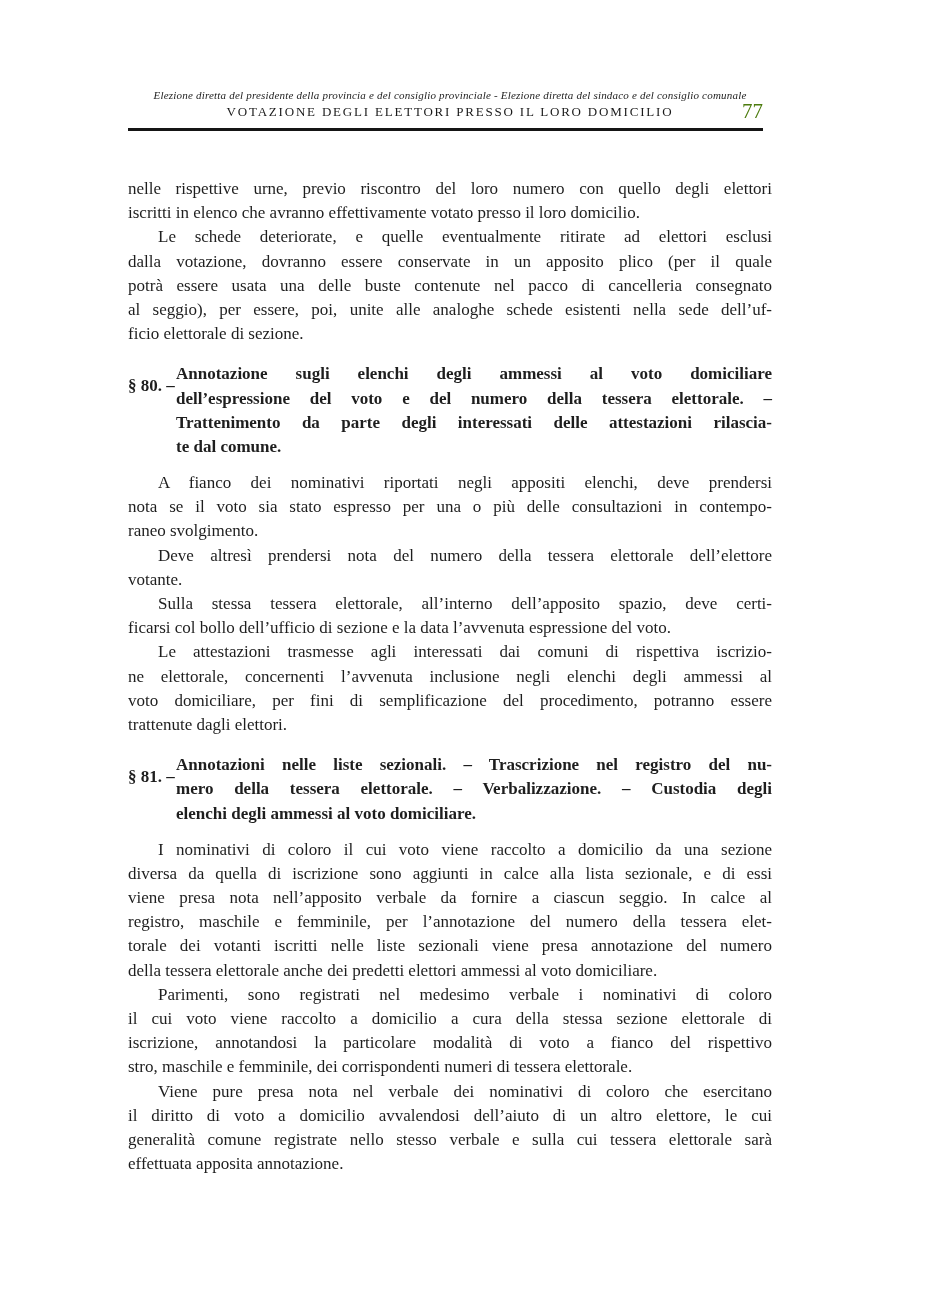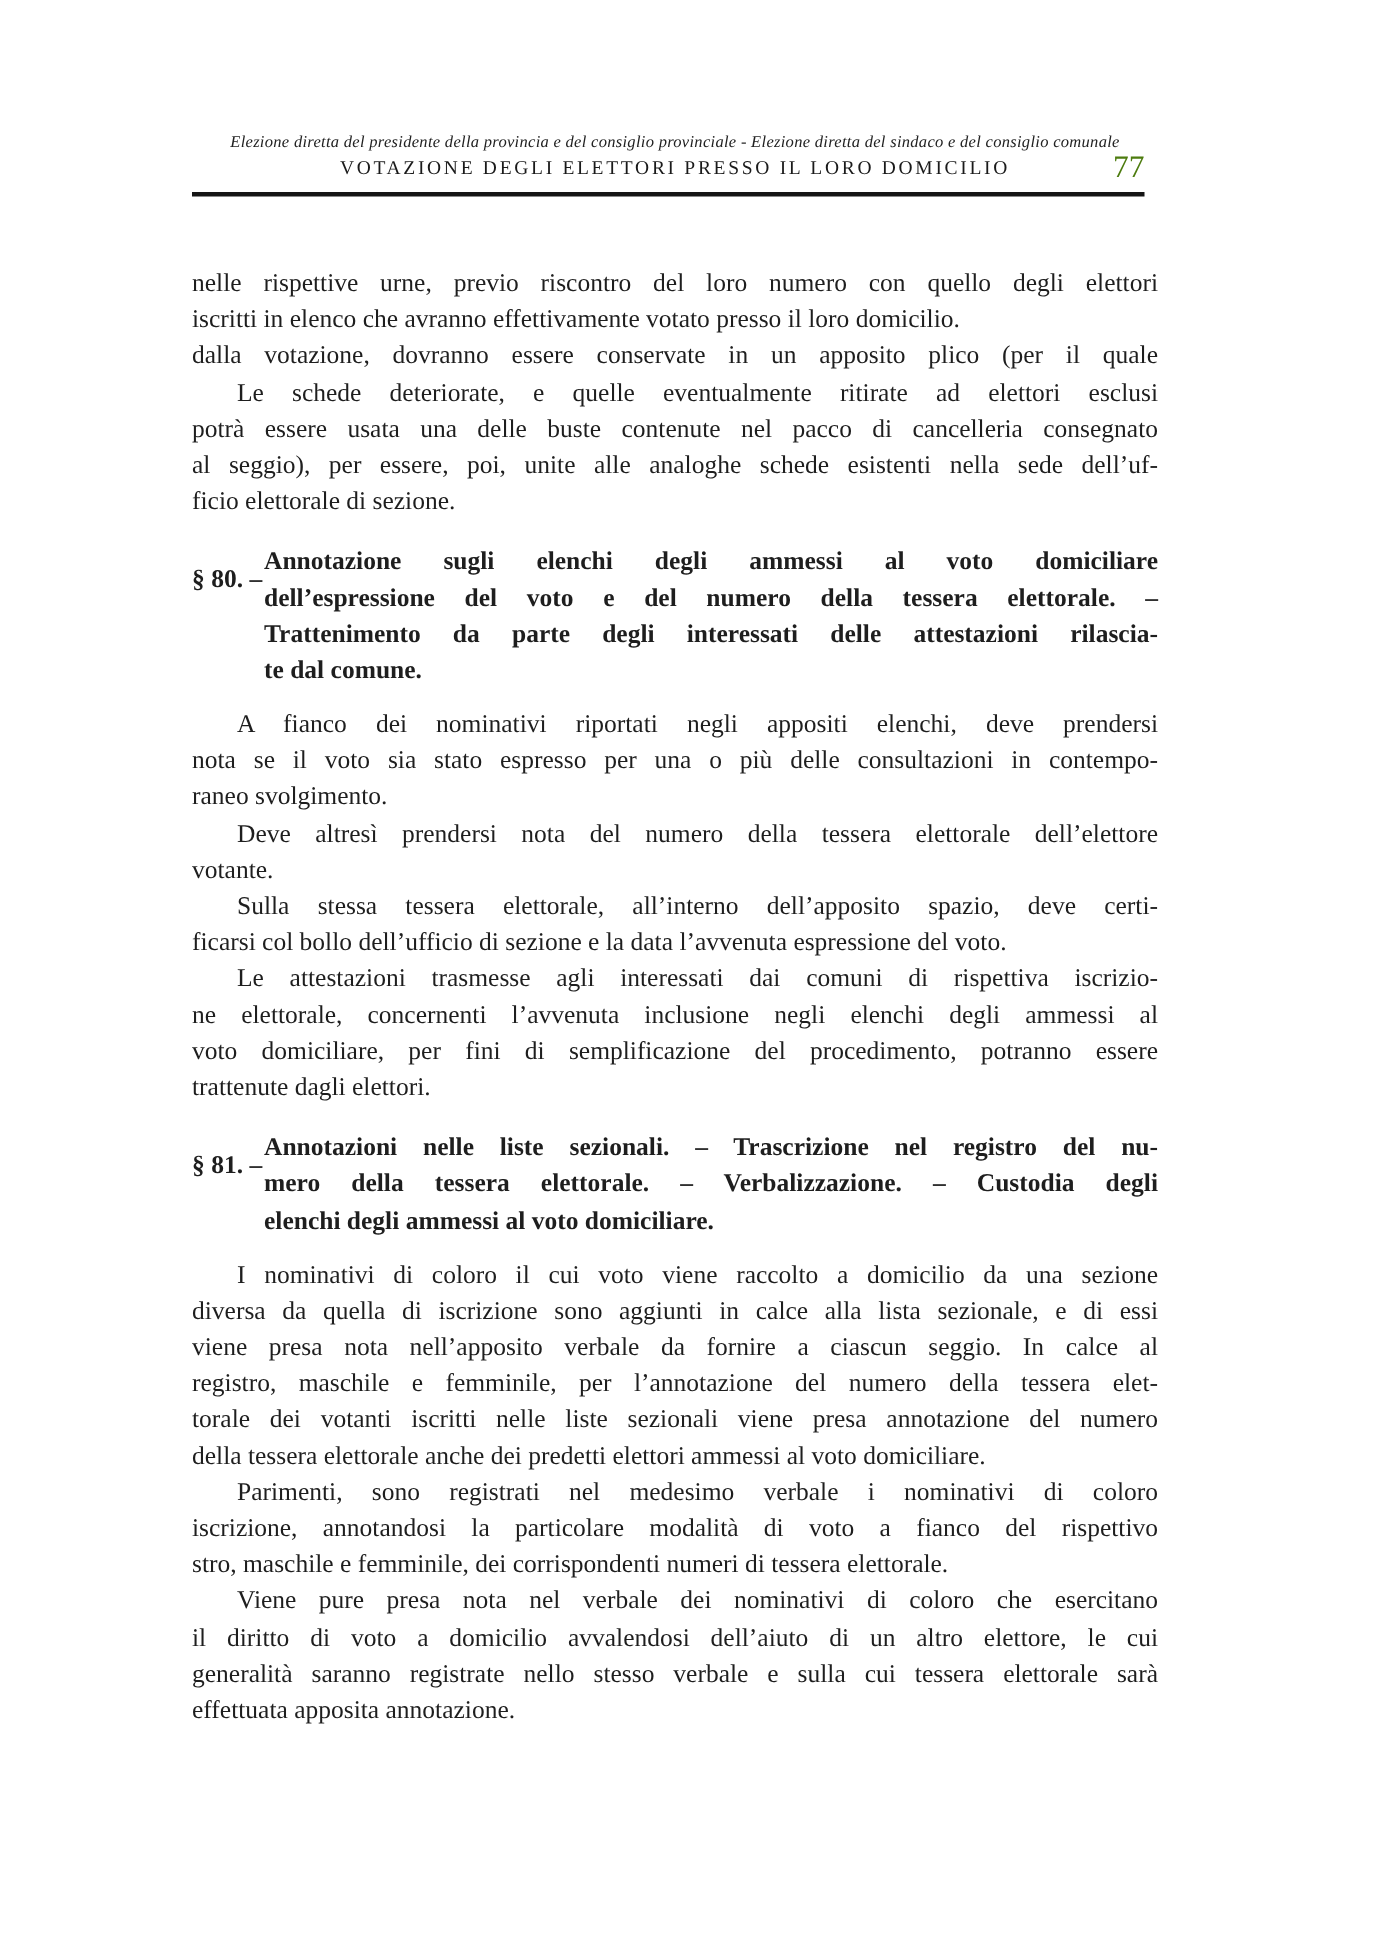--- a/index.html
+++ b/index.html
@@ -88,22 +88,22 @@
       <div class="section-title">VOTAZIONE DEGLI ELETTORI PRESSO IL LORO DOMICILIO</div>
       <div class="page-number">77</div>
       <div class="header-rule"></div>
     </header>
     <main class="content">
         <div class="paragraph">
           <div class="line">nelle rispettive urne, previo riscontro del loro numero con quello degli elettori</div>
           <div class="line last">iscritti in elenco che avranno effettivamente votato presso il loro domicilio.</div>
         </div>
         <div class="paragraph">
+          <div class="line indent">Le schede deteriorate, e quelle eventualmente ritirate ad elettori esclusi</div>
           <div class="line">dalla votazione, dovranno essere conservate in un apposito plico (per il quale</div>
-          <div class="line indent">Le schede deteriorate, e quelle eventualmente ritirate ad elettori esclusi</div>
           <div class="line">potrà essere usata una delle buste contenute nel pacco di cancelleria consegnato</div>
           <div class="line">al seggio), per essere, poi, unite alle analoghe schede esistenti nella sede dell’uf-</div>
           <div class="line last">ficio elettorale di sezione.</div>
         </div>
         <div class="heading">
           <span class="marker">§ 80. –</span>
           <div class="line">Annotazione sugli elenchi degli ammessi al voto domiciliare</div>
           <div class="line">dell’espressione del voto e del numero della tessera elettorale. –</div>
           <div class="line">Trattenimento da parte degli interessati delle attestazioni rilascia-</div>
           <div class="line last">te dal comune.</div>
@@ -136,24 +136,25 @@
         <div class="paragraph">
           <div class="line indent">I nominativi di coloro il cui voto viene raccolto a domicilio da una sezione</div>
           <div class="line">diversa da quella di iscrizione sono aggiunti in calce alla lista sezionale, e di essi</div>
           <div class="line">viene presa nota nell’apposito verbale da fornire a ciascun seggio. In calce al</div>
           <div class="line">registro, maschile e femminile, per l’annotazione del numero della tessera elet-</div>
           <div class="line">torale dei votanti iscritti nelle liste sezionali viene presa annotazione del numero</div>
           <div class="line last">della tessera elettorale anche dei predetti elettori ammessi al voto domiciliare.</div>
         </div>
         <div class="paragraph">
           <div class="line indent">Parimenti, sono registrati nel medesimo verbale i nominativi di coloro</div>
+          <div class="line">il cui voto viene raccolto a domicilio a cura della stessa sezione elettorale di</div>
           <div class="line">iscrizione, annotandosi la particolare modalità di voto a fianco del rispettivo</div>
           <div class="line last">stro, maschile e femminile, dei corrispondenti numeri di tessera elettorale.</div>
         </div>
         <div class="paragraph">
           <div class="line indent">Viene pure presa nota nel verbale dei nominativi di coloro che esercitano</div>
           <div class="line">il diritto di voto a domicilio avvalendosi dell’aiuto di un altro elettore, le cui</div>
-          <div class="line">generalità saranno registrate nello stesso verbale e sulla cui tessera elettorale sarà</div>
+          <div class="line">generalità comune registrate nello stesso verbale e sulla cui tessera elettorale sarà</div>
           <div class="line last">effettuata apposita annotazione.</div>
         </div>
       </main>
   </div>
 </div>
 
 </body></html>

